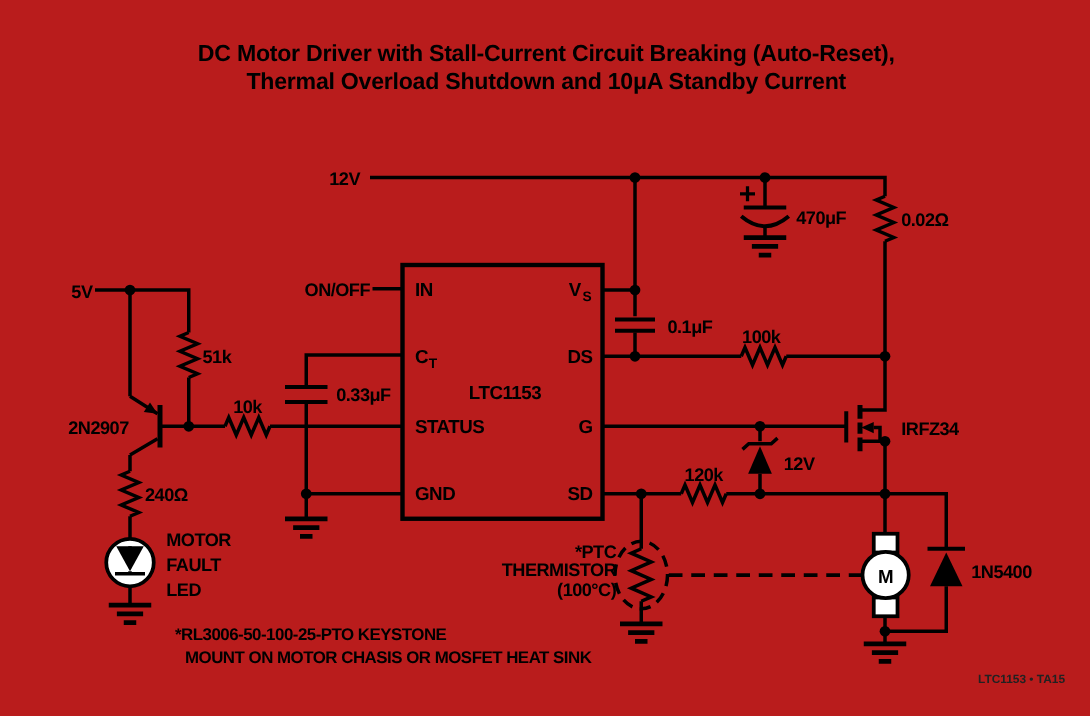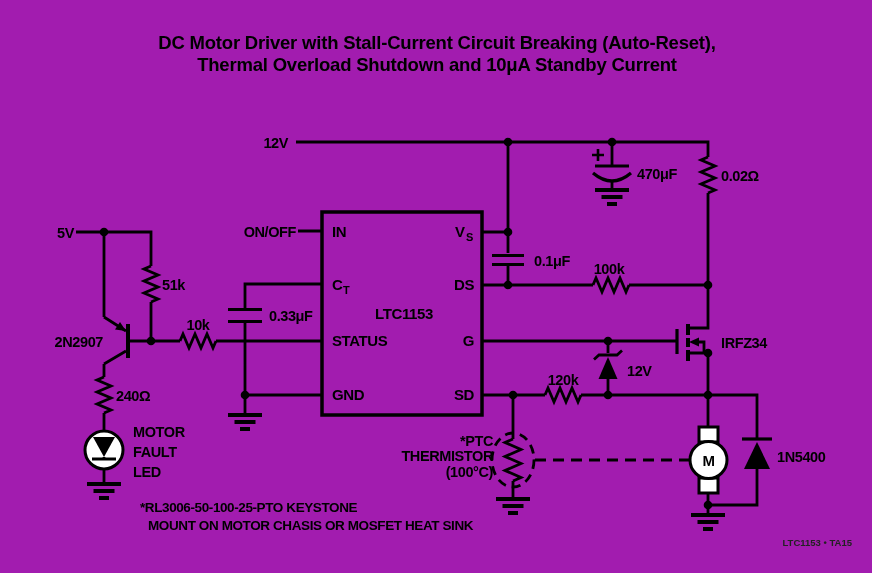--- a/index.html
+++ b/index.html
@@ -1,16 +1,16 @@
 <!DOCTYPE html>
 <html><head>
 <meta charset="utf-8">
 <style>
   html,body{margin:0;padding:0;background:#fff;}
-  .stage{position:relative;width:872px;height:573px;background:#a21caf;overflow:hidden;
+  .stage{position:relative;width:872px;height:573px;background:#b91c1c;overflow:hidden;
          font-family:"Liberation Sans",sans-serif;text-decoration:underline;}
   svg{position:absolute;left:0;top:0;}
   text{fill:#000;font-family:"Liberation Sans",sans-serif;font-weight:bold;}
   .title{font-size:18.5px;letter-spacing:-0.2px;}
   .lbl{font-size:14.5px;letter-spacing:-0.4px;}
   .pin{font-size:15px;letter-spacing:-0.4px;}
   .sub{font-size:11px;letter-spacing:-0.4px;}
   .note{font-size:13.5px;letter-spacing:-0.4px;}
   .tiny{font-size:9.5px;letter-spacing:0;fill:#222;}
   .w{stroke:#000;stroke-width:2.8;fill:none;stroke-linejoin:miter;}

